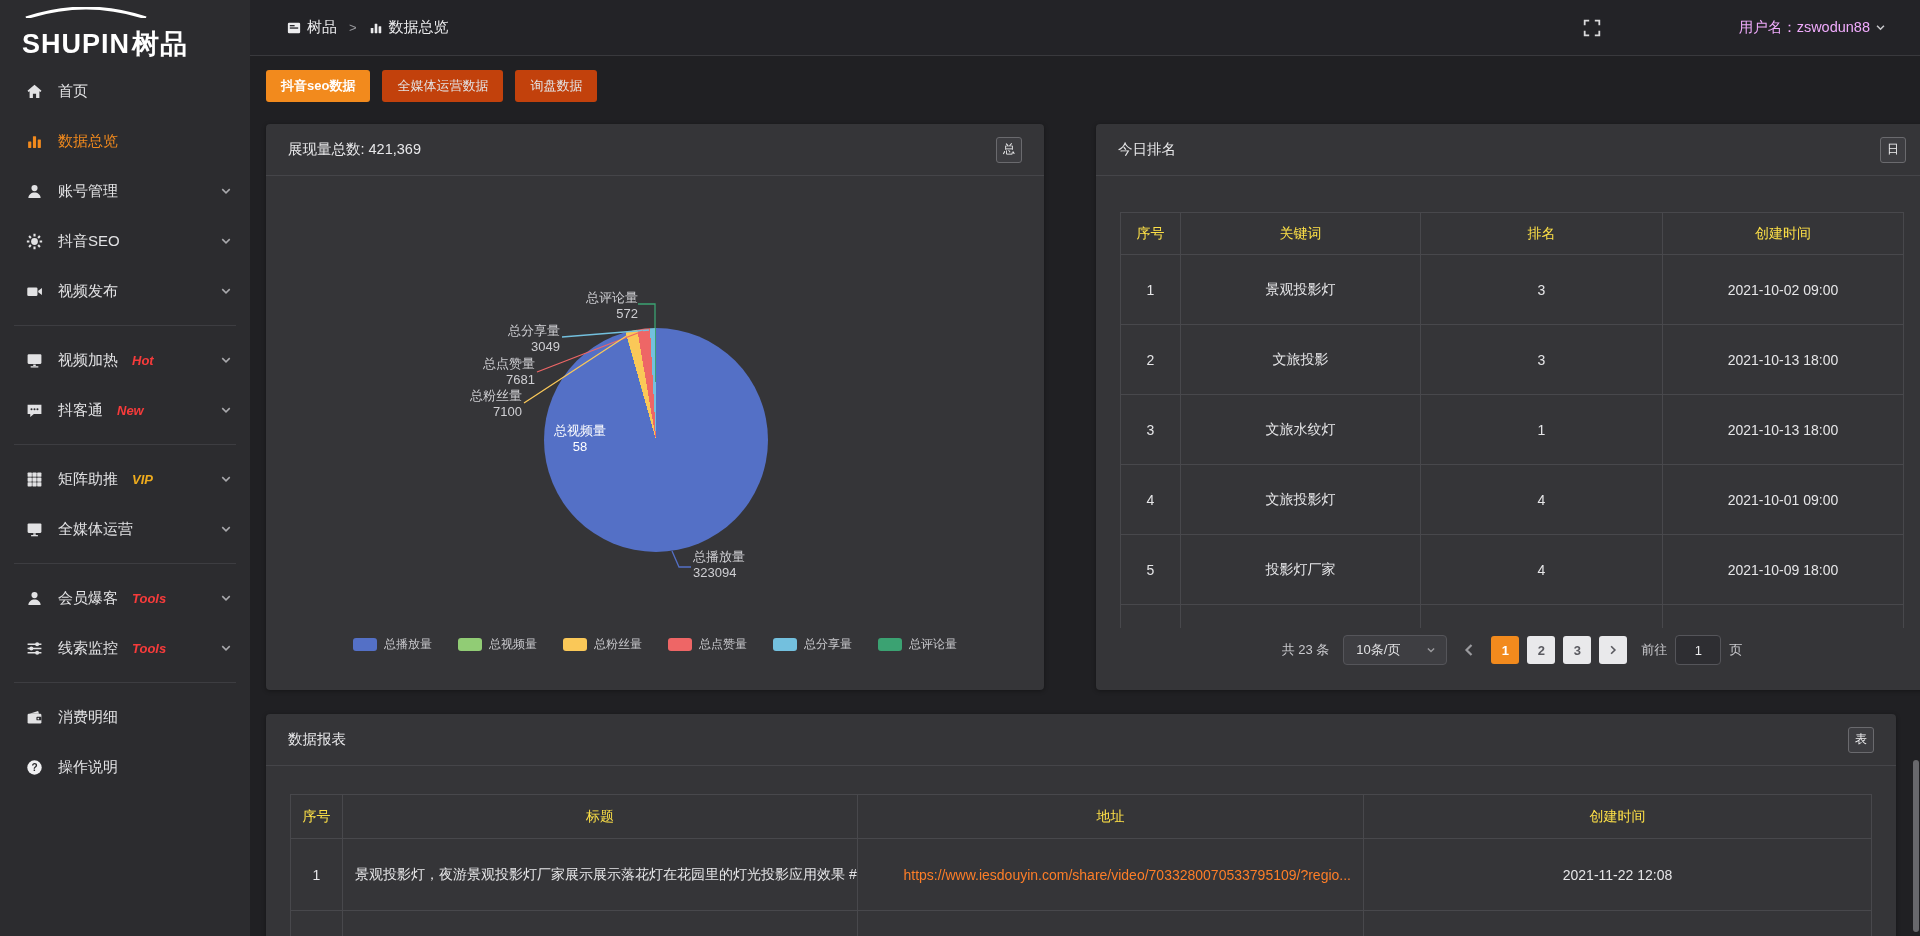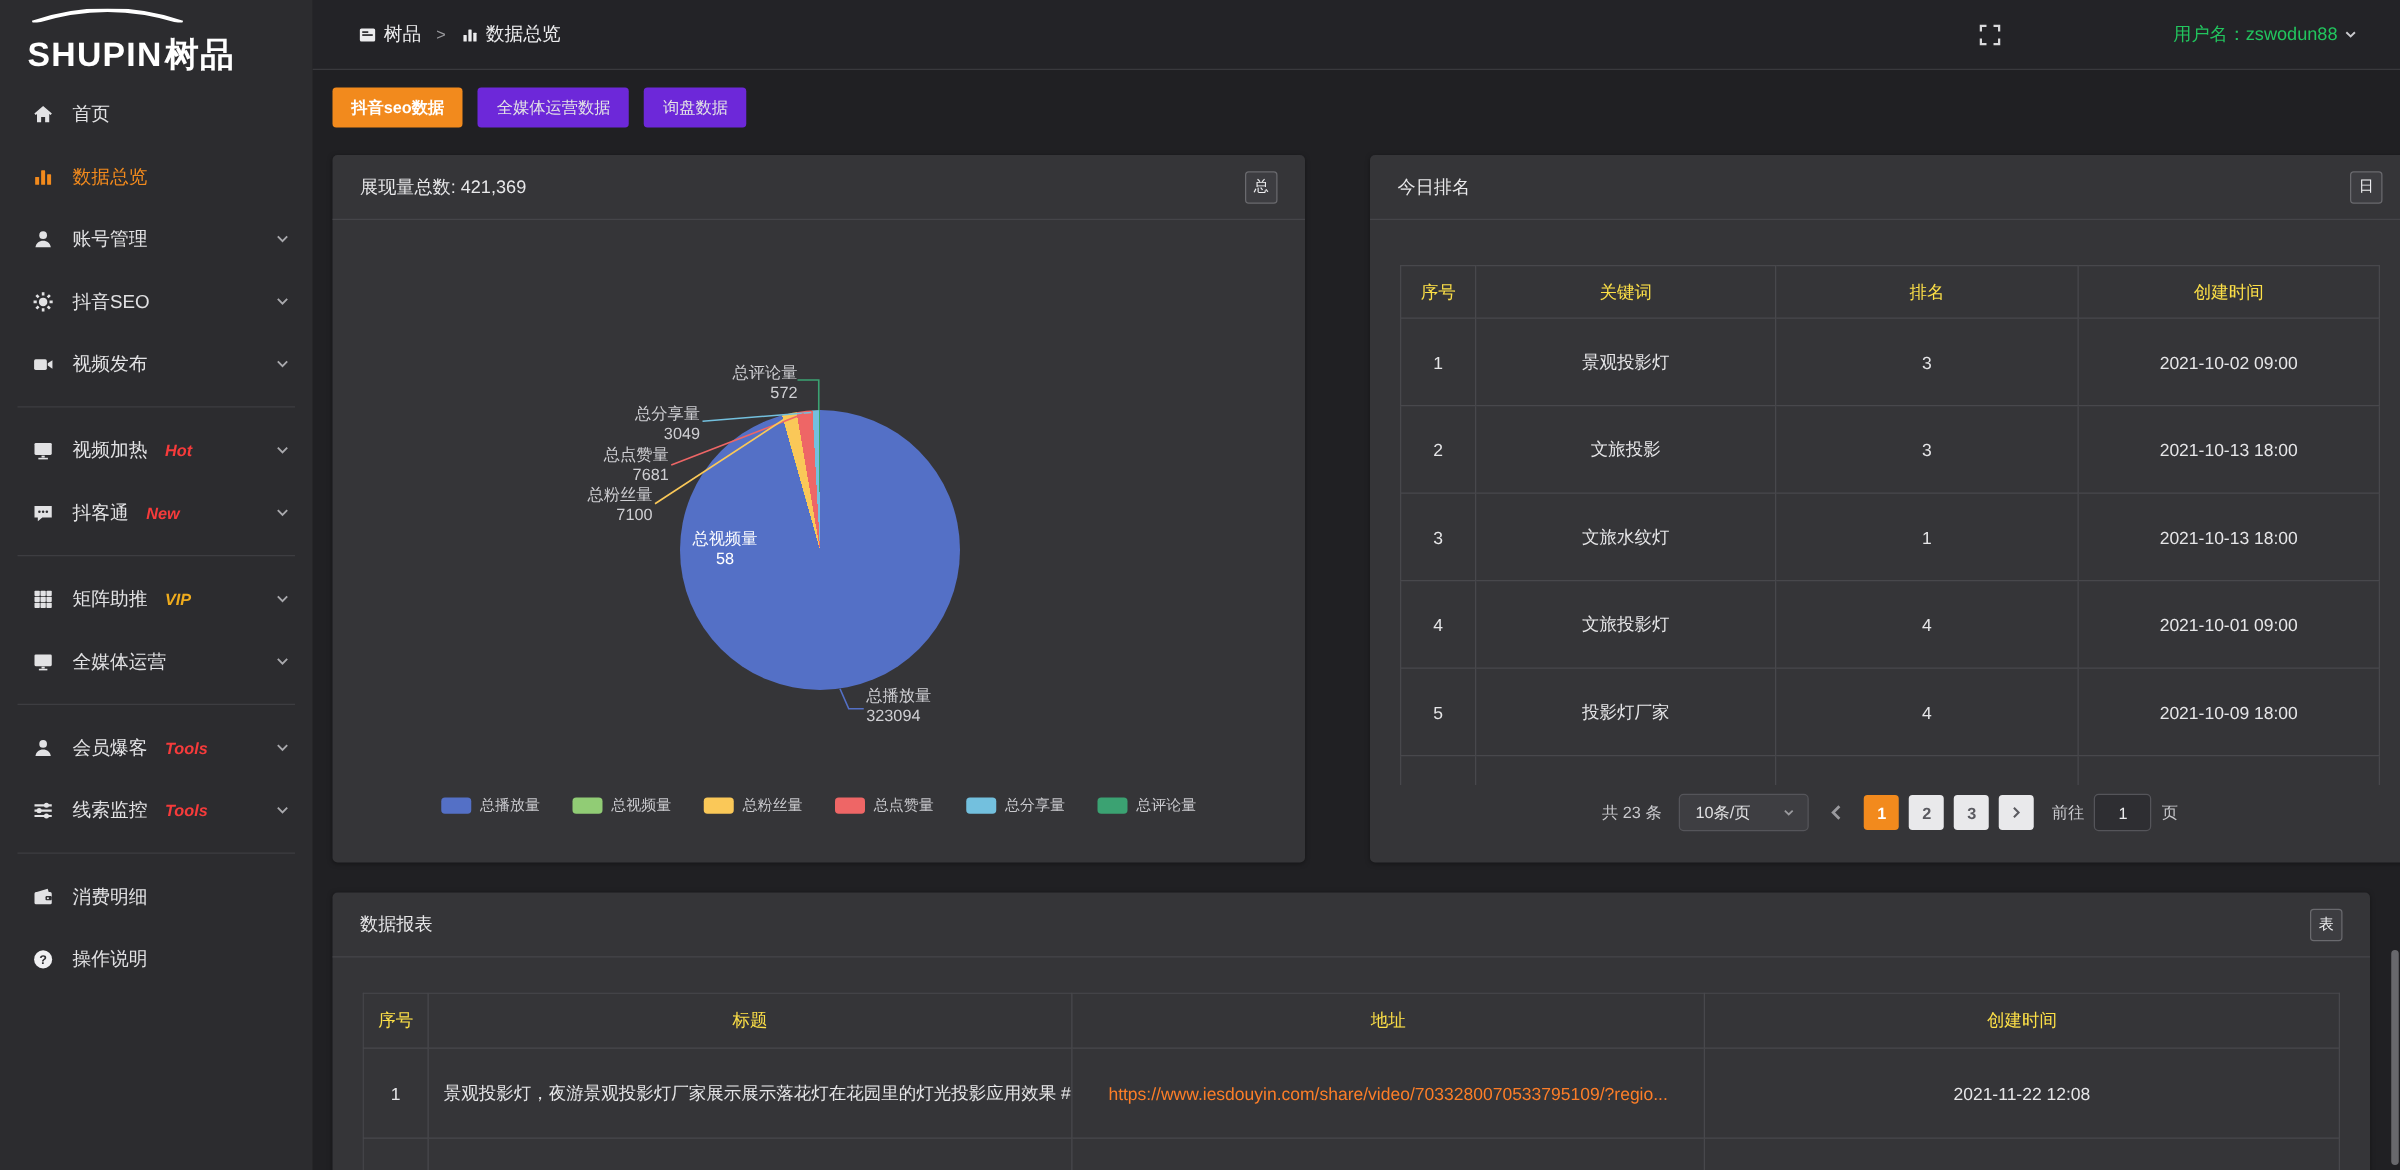--- a/index.html
+++ b/index.html
@@ -26,28 +26,28 @@
   
   .topbar { position:absolute; left:250px; top:0; width:1670px; height:56px; background:#232327; border-bottom:1px solid #39393d; display:flex; align-items:center; z-index:4; }
   .breadcrumb { display:flex; align-items:center; margin-left:37px; font-size:15px; color:#ececee; }
   .crumb { display:flex; align-items:center; gap:6px; cursor:pointer; }
   .crumb .c-icon { width:14px; height:14px; display:inline-flex; }
   .crumb .c-icon svg { width:100%; height:100%; }
   .crumb-sep { margin:0 12px; color:#9a9a9e; font-size:13px; }
   .topbar-right { position:absolute; right:34px; display:flex; align-items:center; }
   .fullscreen-btn { width:18px; height:18px; color:#d9d9db; cursor:pointer; margin-right:138px; display:inline-flex; }
   .fullscreen-btn svg { width:100%; height:100%; }
-  .user-box { display:flex; align-items:center; gap:5px; cursor:pointer; font-size:14.5px; color:#22c55e; }
+  .user-box { display:flex; align-items:center; gap:5px; cursor:pointer; font-size:14.5px; color:#f0abfc; }
   .user-box .u-chevron { width:11px; height:11px; color:#c9c9cd; display:inline-flex; }
   .user-box .u-chevron svg { width:100%; height:100%; }
 
   
   .content { position:absolute; left:250px; top:56px; width:1670px; height:880px; overflow:hidden; }
   .tabs { position:absolute; left:16px; top:14px; display:flex; gap:12px; }
-  .tab { height:32px; padding:0 15px; display:flex; align-items:center; font-size:13px; color:#e3e3e5; background:#6d28d9; border-radius:3px; cursor:pointer; border:none; }
+  .tab { height:32px; padding:0 15px; display:flex; align-items:center; font-size:13px; color:#e3e3e5; background:#c2410c; border-radius:3px; cursor:pointer; border:none; }
   .tab.active { color:#ffffff; font-weight:bold; }
 
   .card { position:absolute; background:#353538; border-radius:4px; box-shadow:0 1px 4px rgba(0,0,0,.35); }
   .card-header { height:52px; display:flex; align-items:center; justify-content:space-between; padding:0 22px; border-bottom:1px solid #454549; }
   .card-title { font-size:14.5px; color:#e8e8ea; }
   .corner-badge { width:26px; height:26px; border:1px solid #6a6a6e; background:#3d3d41; color:#f0f0f2; border-radius:3px; font-size:12px; display:flex; align-items:center; justify-content:center; cursor:pointer; }
 
   
   .card-chart { left:16px; top:68px; width:778px; height:566px; }
   .chart-area { position:relative; width:100%; height:514px; }
@@ -85,21 +85,21 @@
   .pg-next { width:28px; height:28px; border-radius:3px; background:#e9e9eb; color:#5a5a60; display:flex; align-items:center; justify-content:center; cursor:pointer; }
   .pg-next svg { width:12px; height:12px; }
   .pg-goto { display:flex; align-items:center; gap:8px; }
   .pg-input { width:46px; height:30px; background:#2e2e32; border:1px solid #55555a; border-radius:4px; color:#ececee; text-align:center; font-size:13px; font-family:inherit; }
 
   
   .card-report { left:16px; top:658px; width:1630px; height:400px; }
   .report-clip { position:absolute; left:24px; right:24px; top:80px; height:300px; overflow:hidden; }
   .report-table tr.head { height:44px; }
   .report-table tr.row { height:72px; }
-  .cell-left { text-align:center; padding:0 12px; }
+  .cell-left { text-align:right; padding:0 12px; }
   .link { cursor:pointer; text-decoration:none; }
 
   .scrollbar-thumb { position:absolute; right:1px; top:760px; width:6px; height:172px; background:#68686c; border-radius:3px; z-index:9; }
 </style>
 </head>
 <body>
 
 <div class="screen">
 
   <aside class="sidebar">

